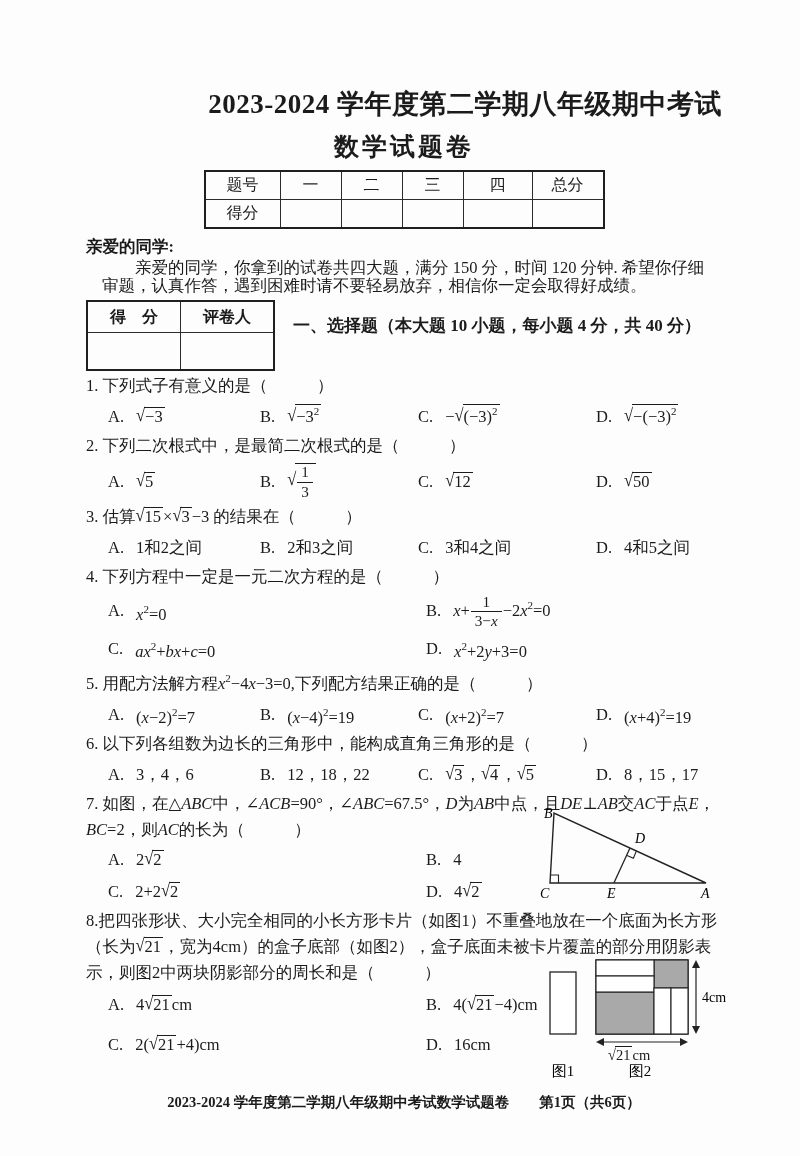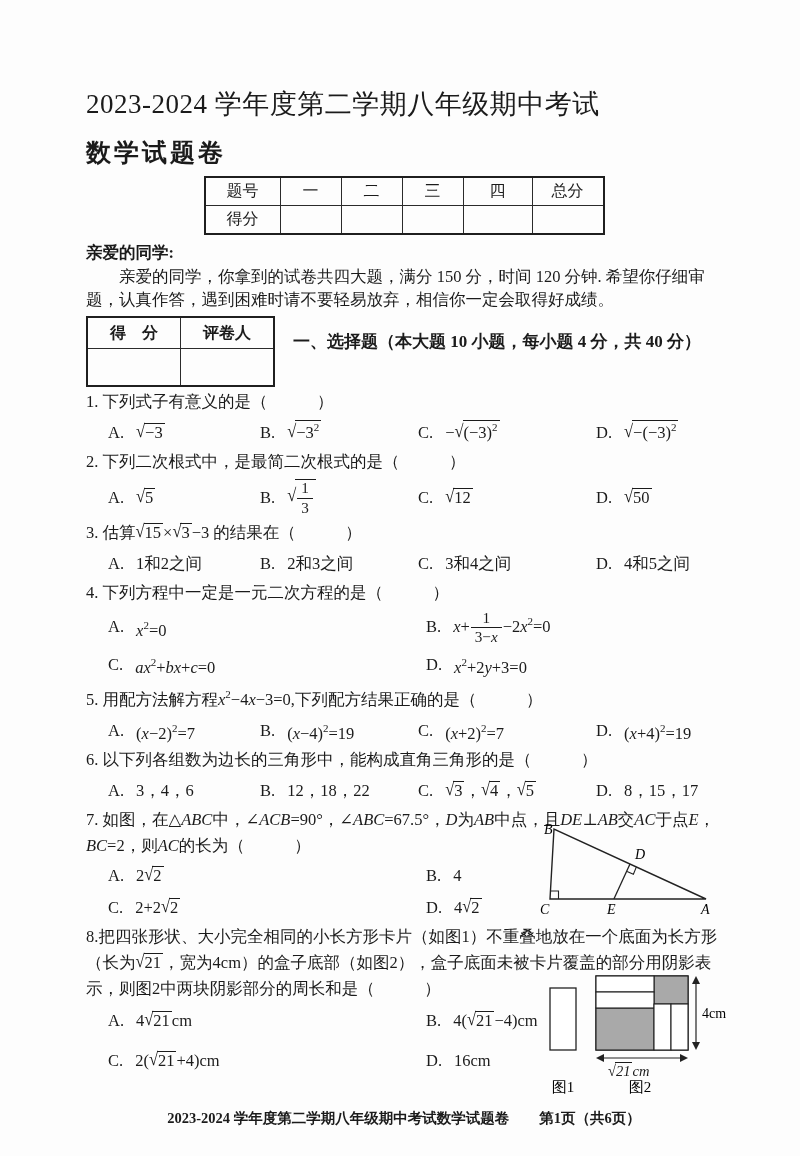--- a/index.html
+++ b/index.html
@@ -2,32 +2,32 @@
 <html><head>
 <meta charset="utf-8">
 <style>
   html,body{margin:0;padding:0;}
   body{
     width:800px;height:1156px;overflow:hidden;background:#fdfdfd;
     font-family:"Liberation Serif","DejaVu Serif",serif;color:#1b1b1b;
   }
   .page{position:relative;width:800px;height:1156px;padding:0 78px 0 86px;box-sizing:border-box;}
   
-  .title1{margin:88px 0 16px;font-size:27px;line-height:33px;text-align:left;font-weight:400;letter-spacing:.5px;}
-  .title2{margin:10px 0 0;font-size:25px;line-height:31px;text-align:left;font-weight:700;letter-spacing:3px;}
+  .title1{margin:88px 0 10px;font-size:27px;line-height:33px;text-align:right;font-weight:700;letter-spacing:.5px;}
+  .title2{margin:10px 0 0;font-size:25px;line-height:31px;text-align:center;font-weight:700;letter-spacing:3px;}
   
   table.score-table{border-collapse:collapse;margin:8px auto 0;border:2.2px solid #1f1f1f;}
   .score-table td{border:1.5px solid #2b2b2b;height:27px;text-align:center;font-size:16px;font-weight:400;padding:0 4px;}
   .score-table td:nth-child(1){width:66px;}
   .score-table td:nth-child(2),.score-table td:nth-child(3),.score-table td:nth-child(4){width:52px;}
   .score-table td:nth-child(5){width:60px;}
   .score-table td:nth-child(6){width:62px;border-radius:6px;}
   
   .notice-label{font-weight:700;font-size:16.5px;line-height:23px;margin-top:6px;}
-  .notice-text{margin:1px 0 0;font-size:16.5px;line-height:23px;text-indent:2em;}
+  .notice-text{margin:1px 16px 0;font-size:16.5px;line-height:18px;text-indent:2em;}
   
   .grader-row{display:flex;align-items:flex-start;margin-top:5px;}
   table.grader-box{border-collapse:collapse;border:2.6px solid #1f1f1f;}
   .grader-box td{border:1.5px solid #2b2b2b;text-align:center;font-size:16px;font-weight:700;}
   .grader-box tr:first-child td{width:90px;height:28px;}
   .grader-box tr:last-child td{height:34px;}
   .section-heading{font-weight:700;font-size:17px;margin:14px 0 0 18px;line-height:24px;}
   
   .q{position:relative;margin-top:2px;font-size:16.5px;}
   .stem{line-height:26px;}
@@ -47,21 +47,21 @@
   i{font-family:"Liberation Serif","DejaVu Serif",serif;}
   .sq{white-space:nowrap;display:inline-block;}
   .sqs{display:inline-block;margin-right:-1px;transform:scaleY(1.1);transform-origin:bottom;}
   .sqr{display:inline-block;border-top:1.4px solid currentColor;padding:0 2px 0 1px;line-height:1.15;}
   .frac{display:inline-block;vertical-align:middle;text-align:center;line-height:1.1;font-size:.92em;margin:0 1px;}
   .frac .fnum{display:block;border-bottom:1.2px solid currentColor;padding:0 4px 1px;}
   .frac .fden{display:block;padding:1px 4px 0;}
   
   .fig7{position:absolute;left:452px;top:16px;width:175px;height:95px;}
   .fig8{position:absolute;left:452px;top:46px;width:190px;height:128px;}
-  .fig8-wlabel{position:absolute;left:70px;top:92px;font-size:14.5px;white-space:nowrap;font-style:italic;}
+  .fig8-wlabel{position:absolute;left:70px;top:92px;font-size:14.5px;white-space:nowrap;}
   
   .footer{display:flex;justify-content:center;gap:30px;font-size:14.5px;font-weight:700;margin-top:8px;line-height:20px;}
 </style>
 </head>
 <body>
 
 <div class="page">
 
   <h1 class="title1">2023-2024 学年度第二学期八年级期中考试</h1>
   <h2 class="title2">数学试题卷</h2>

